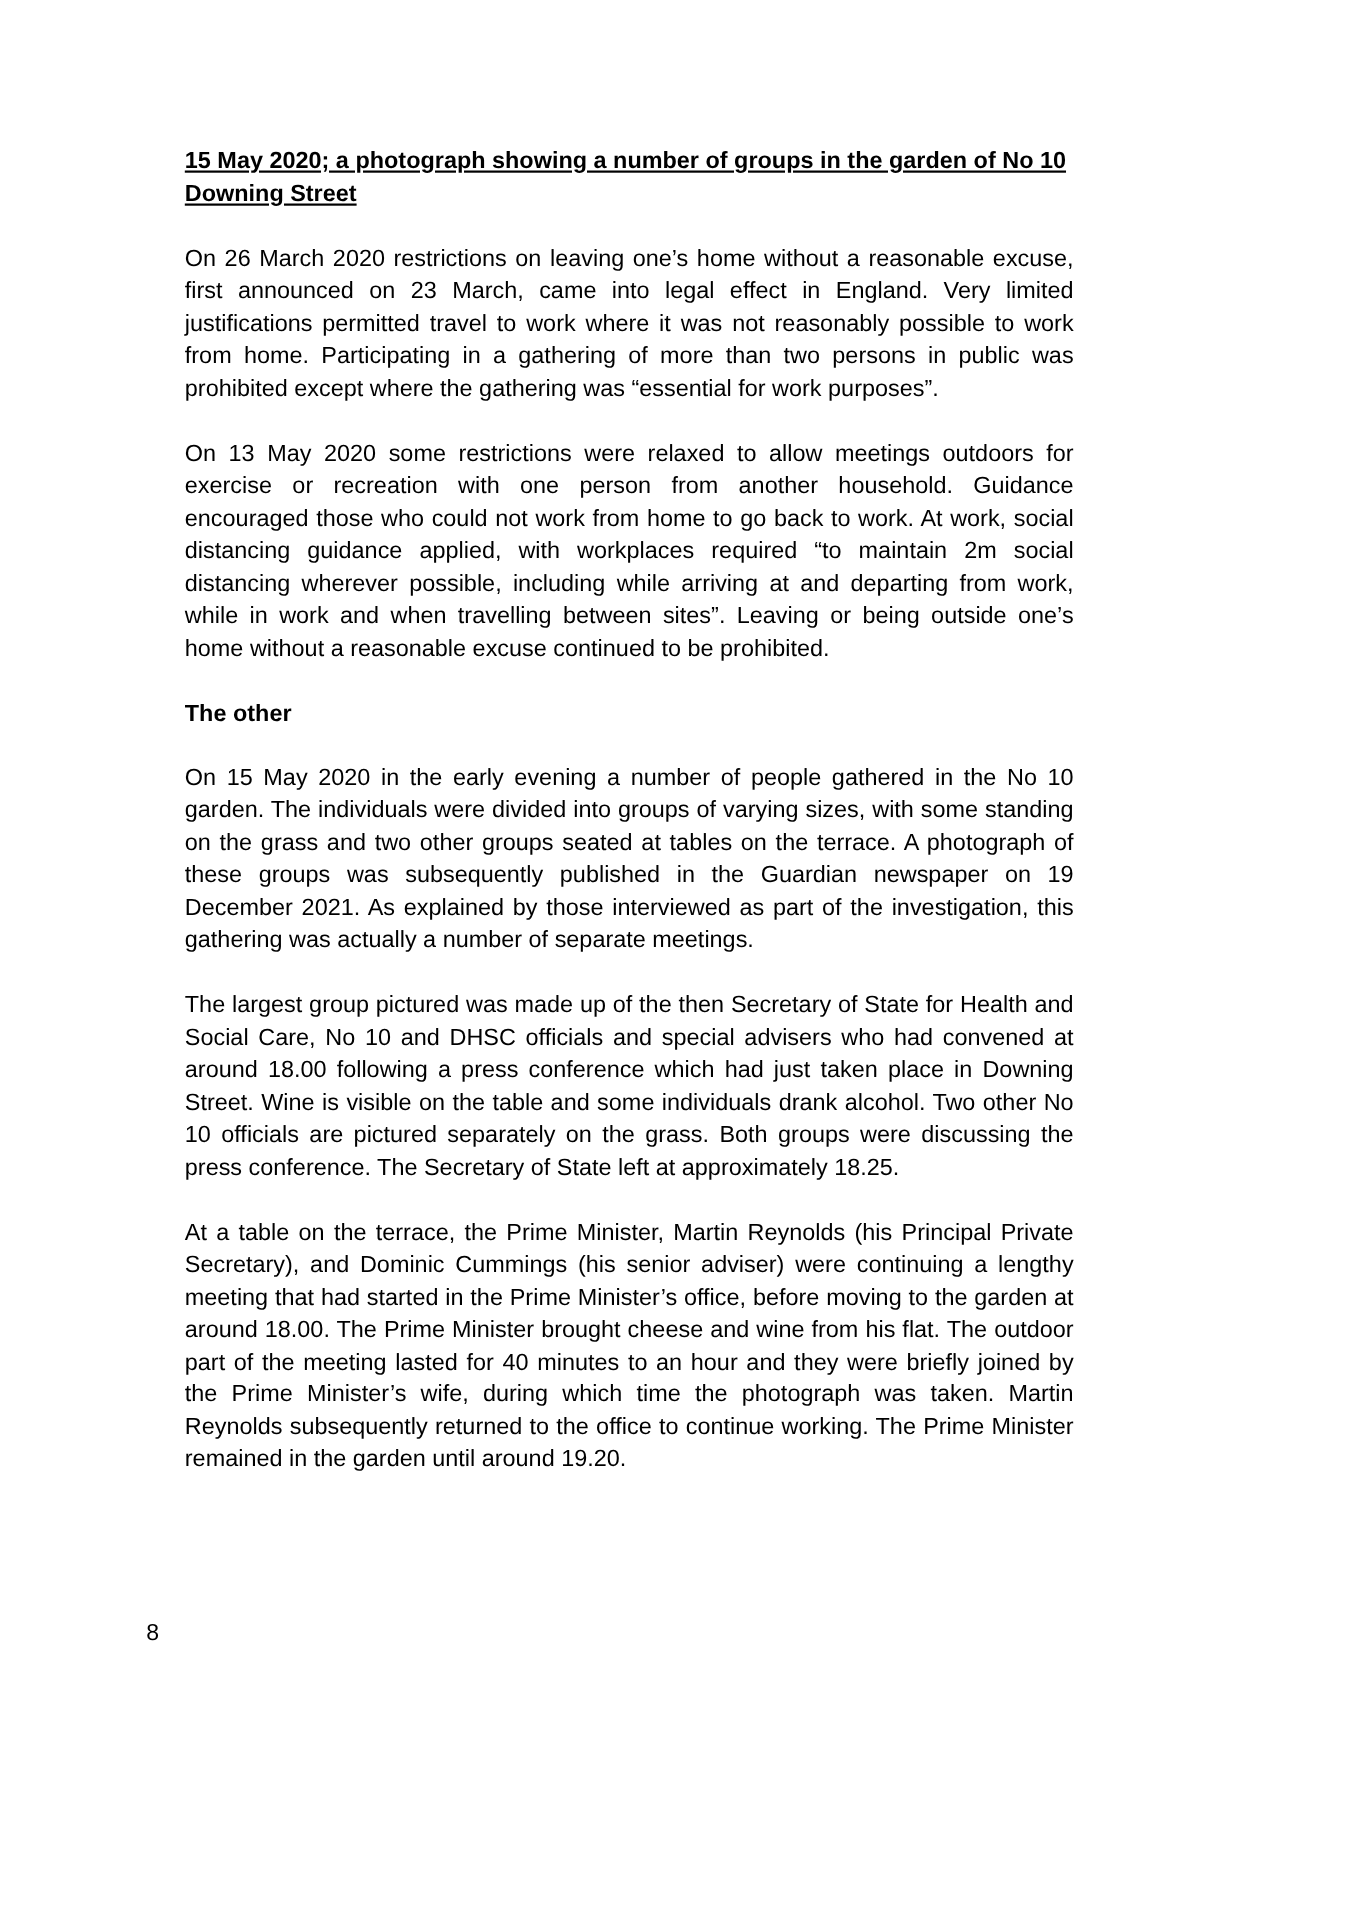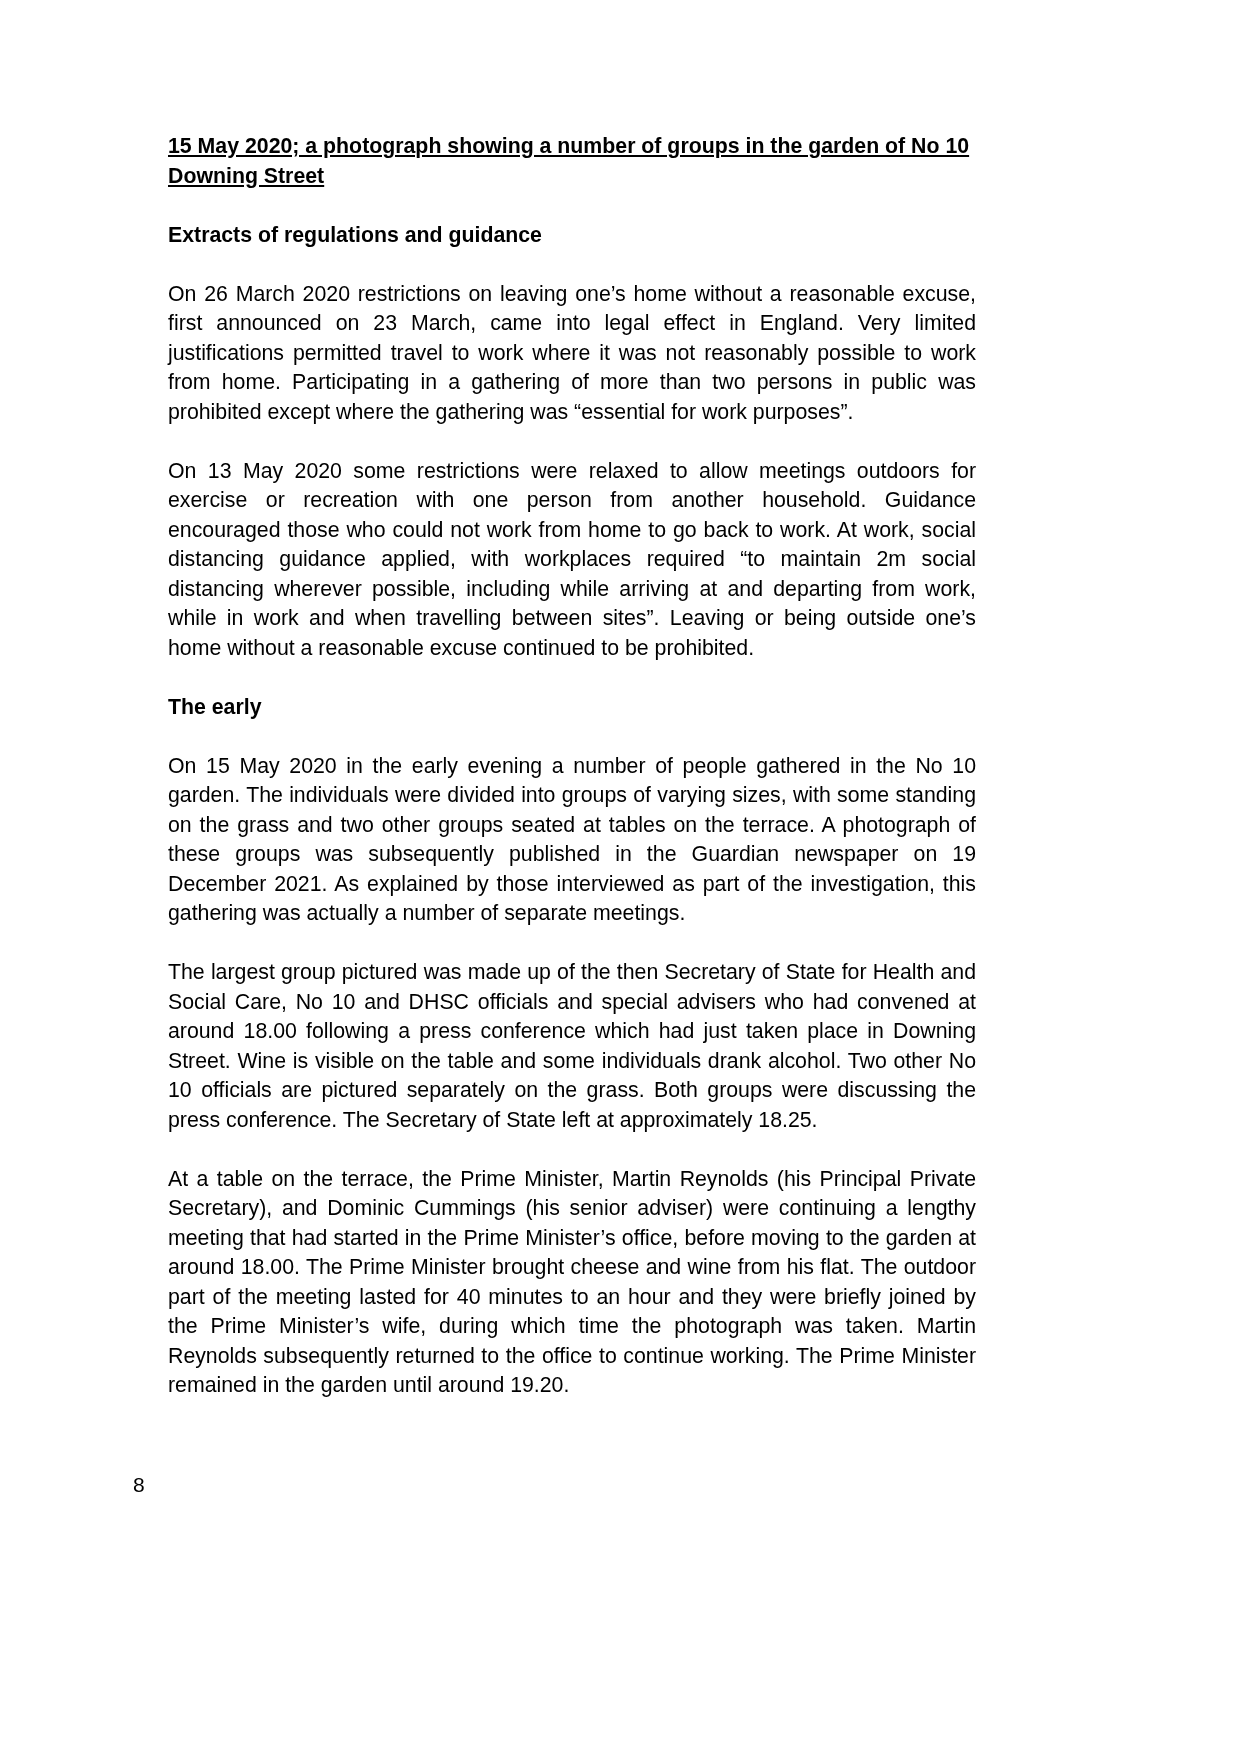--- a/index.html
+++ b/index.html
@@ -19,24 +19,23 @@
       font-family: "Liberation Sans", sans-serif; font-size: 21px; color: #000;
     }
   </style>
 </head>
 <body>
 
 <div class="page">
   <div class="content">
     <h1 class="title" style="font-size:21.3px;line-height:29.5px;">15 May 2020; a photograph showing a number of groups in the garden of No 10 Downing Street</h1>
 
-    <div class="heading">Extracts of regulations and guidance</div>
     <p class="italic">On 26 March 2020 restrictions on leaving one’s home without a reasonable excuse, first announced on 23 March, came into legal effect in England. Very limited justifications permitted travel to work where it was not reasonably possible to work from home. Participating in a gathering of more than two persons in public was prohibited except where the gathering was “essential for work purposes”.</p>
     <p class="italic">On 13 May 2020 some restrictions were relaxed to allow meetings outdoors for exercise or recreation with one person from another household. Guidance encouraged those who could not work from home to go back to work. At work, social distancing guidance applied, with workplaces required “to maintain 2m social distancing wherever possible, including while arriving at and departing from work, while in work and when travelling between sites”. Leaving or being outside one’s home without a reasonable excuse continued to be prohibited.</p>
 
-    <div class="heading">The early</div>
+    <div class="heading">The other</div>
     <p>On 15 May 2020 in the early evening a number of people gathered in the No 10 garden. The individuals were divided into groups of varying sizes, with some standing on the grass and two other groups seated at tables on the terrace. A photograph of these groups was subsequently published in the Guardian newspaper on 19 December 2021. As explained by those interviewed as part of the investigation, this gathering was actually a number of separate meetings.</p>
     <p>The largest group pictured was made up of the then Secretary of State for Health and Social Care, No 10 and DHSC officials and special advisers who had convened at around 18.00 following a press conference which had just taken place in Downing Street.  Wine is visible on the table and some individuals drank alcohol. Two other No 10 officials are pictured separately on the grass. Both groups were discussing the press conference. The Secretary of State left at approximately 18.25.</p>
     <p>At a table on the terrace, the Prime Minister, Martin Reynolds (his Principal Private Secretary), and Dominic Cummings (his senior adviser) were continuing a lengthy meeting that had started in the Prime Minister’s office, before moving to the garden at around 18.00. The Prime Minister brought cheese and wine from his flat. The outdoor part of the meeting lasted for 40 minutes to an hour and they were briefly joined by the Prime Minister’s wife, during which time the photograph was taken. Martin Reynolds subsequently returned to the office to continue working. The Prime Minister remained in the garden until around 19.20.</p>
   </div>
 
   <div class="page-number">8</div>
 </div>
 
 </body></html>

